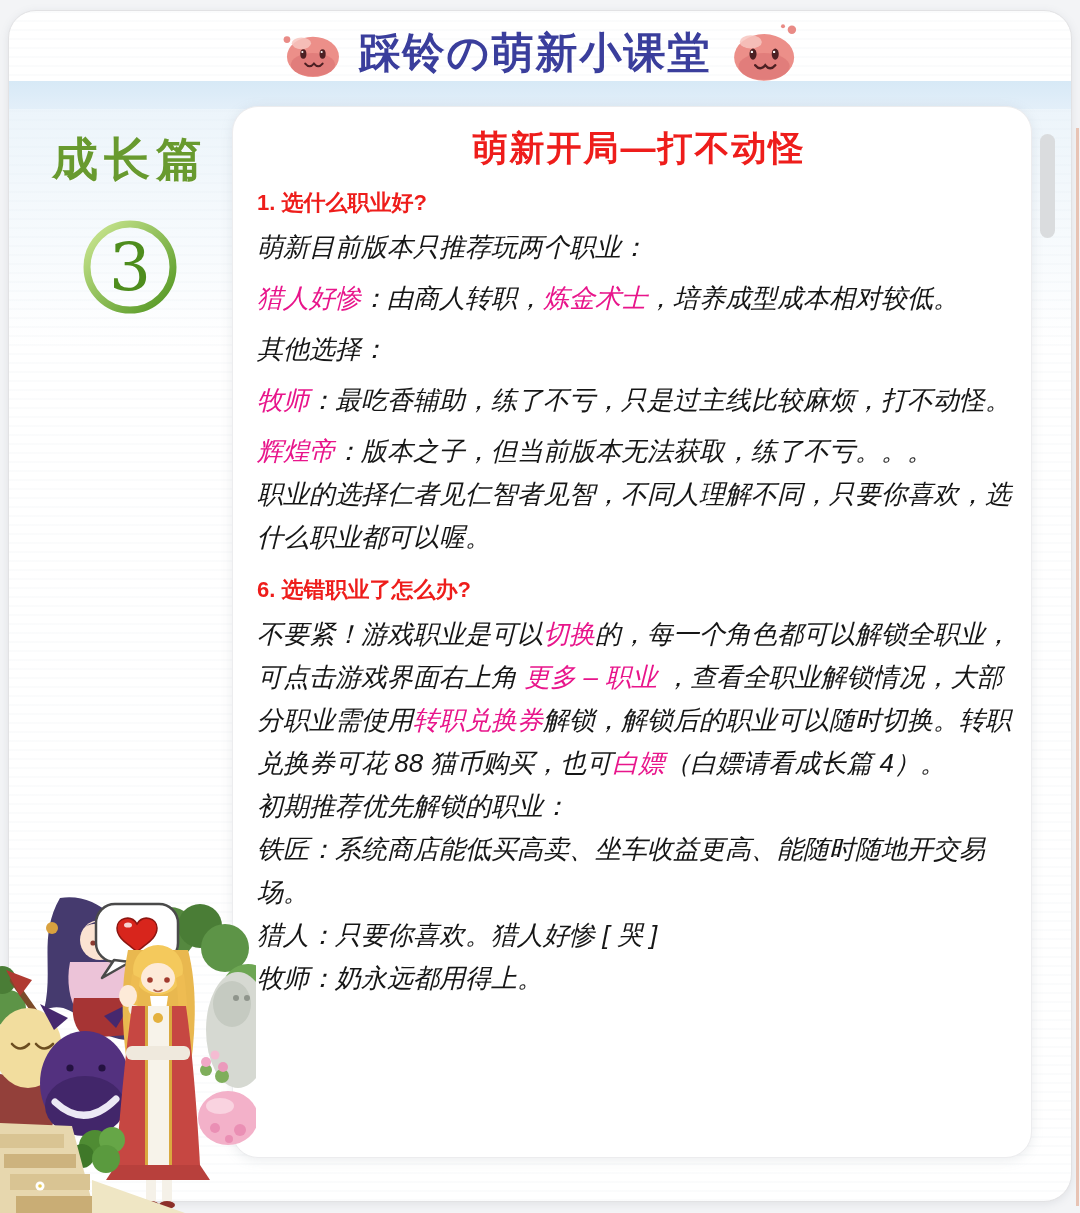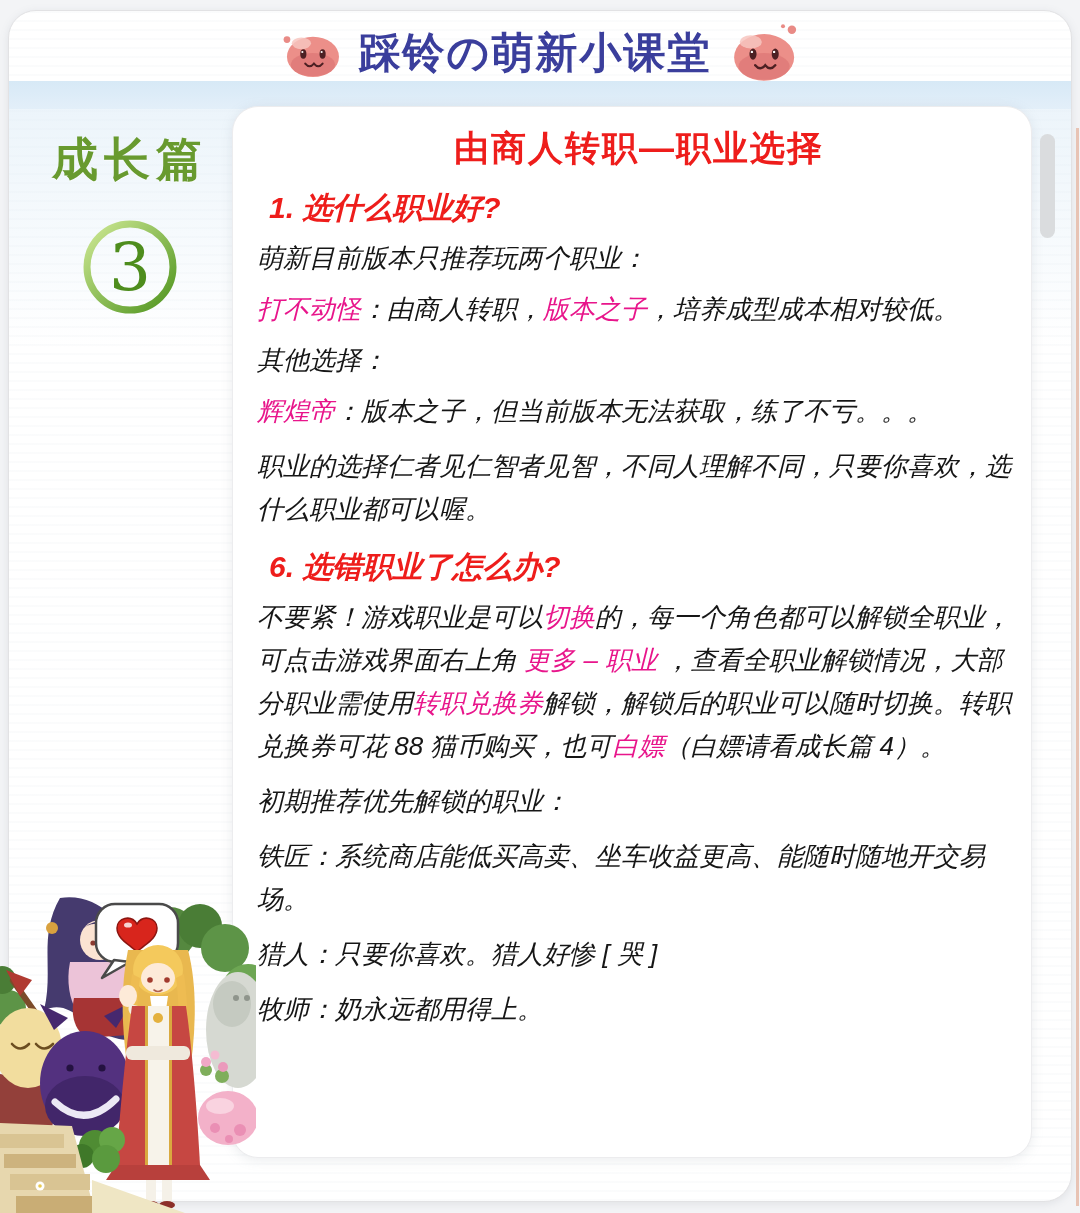--- a/index.html
+++ b/index.html
@@ -55,26 +55,26 @@
     background:#ffffff;border:1px solid #ececee;border-radius:26px;
     box-shadow:0 2px 12px rgba(140,150,160,.18);
     box-sizing:border-box;padding:14px 10px 0 24px;
     z-index:2;overflow:hidden;
   }
   .article-title{
     text-align:center;color:#ee1d1b;font-size:35px;font-weight:bold;
     letter-spacing:2px;margin:4px 0 6px;
   }
   .heading{
-    color:#ee1d1b;font-size:30px;font-weight:bold;margin:16px 12px 6px;font-style:italic;
+    color:#ee1d1b;font-size:22px;font-weight:bold;margin:16px 0 6px;
   }
   .paragraph{
     font-size:26px;line-height:43px;color:#161616;margin:8px 0 0;font-style:italic;
   }
-  .paragraph.tight{margin-top:12px;}
+  .paragraph.tight{margin-top:0;}
   .paragraph .pink{color:#e8158b;}
   .scrollbar-thumb{
     position:absolute;left:1040px;top:134px;width:15px;height:104px;
     background:#dadcde;border-radius:8px;z-index:3;
   }
   .right-edge-line{
     position:absolute;right:1px;top:128px;width:3px;height:1078px;
     background:#e8c3b4;z-index:4;
   }
   .character-art{
@@ -127,26 +127,27 @@
           <stop offset="1" stop-color="#4f941e"></stop>
         </linearGradient>
       </defs>
       <circle cx="50" cy="50" r="43" fill="none" stroke="url(#ringGrad)" stroke-width="7"></circle>
       <text x="50" y="73" text-anchor="middle">3</text>
     </svg>
   </div>
 </div>
 
 <div class="content-card">
-  <div class="article-title">由商人转职—职业选择</div>
+  <div class="article-title">萌新开局—打不动怪</div>
   <div id="article-body">
       <h3 class="heading"><span>1. 选什么职业好?</span></h3>
       <p class="paragraph"><span>萌新目前版本只推荐玩两个职业：</span></p>
-      <p class="paragraph"><span class="pink">打不动怪</span><span>：由商人转职，</span><span class="pink">版本之子</span><span>，培养成型成本相对较低。</span></p>
+      <p class="paragraph"><span class="pink">猎人好惨</span><span>：由商人转职，</span><span class="pink">炼金术士</span><span>，培养成型成本相对较低。</span></p>
       <p class="paragraph"><span>其他选择：</span></p>
+      <p class="paragraph"><span class="pink">牧师</span><span>：最吃香辅助，练了不亏，只是过主线比较麻烦，打不动怪。</span></p>
       <p class="paragraph"><span class="pink">辉煌帝</span><span>：版本之子，但当前版本无法获取，练了不亏。。。</span></p>
       <p class="paragraph tight"><span>职业的选择仁者见仁智者见智，不同人理解不同，只要你喜欢，选什么职业都可以喔。</span></p>
       <h3 class="heading"><span>6. 选错职业了怎么办?</span></h3>
       <p class="paragraph"><span>不要紧！游戏职业是可以</span><span class="pink">切换</span><span>的，每一个角色都可以解锁全职业，可点击游戏界面右上角 </span><span class="pink">更多 – 职业</span><span> ，查看全职业解锁情况，大部分职业需使用</span><span class="pink">转职兑换券</span><span>解锁，解锁后的职业可以随时切换。转职兑换券可花 88 猫币购买，也可</span><span class="pink">白嫖</span><span>（白嫖请看成长篇 4）。</span></p>
       <p class="paragraph tight"><span>初期推荐优先解锁的职业：</span></p>
       <p class="paragraph tight"><span>铁匠：系统商店能低买高卖、坐车收益更高、能随时随地开交易场。</span></p>
       <p class="paragraph tight"><span>猎人：只要你喜欢。猎人好惨 [ 哭 ]</span></p>
       <p class="paragraph tight"><span>牧师：奶永远都用得上。</span></p>
     </div>
 </div>

